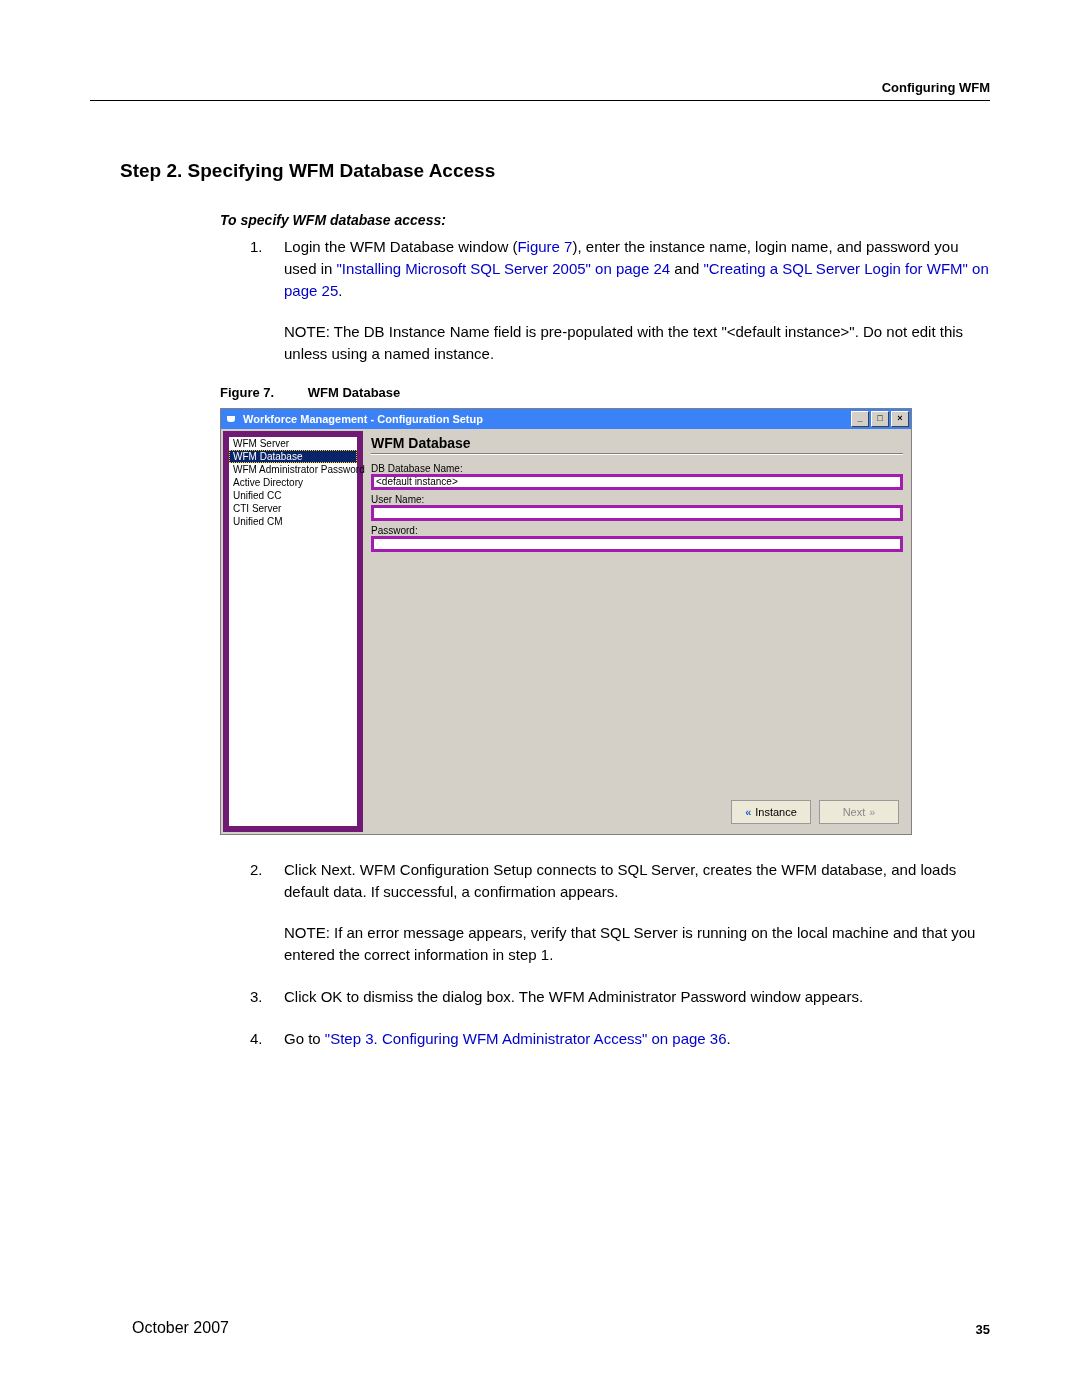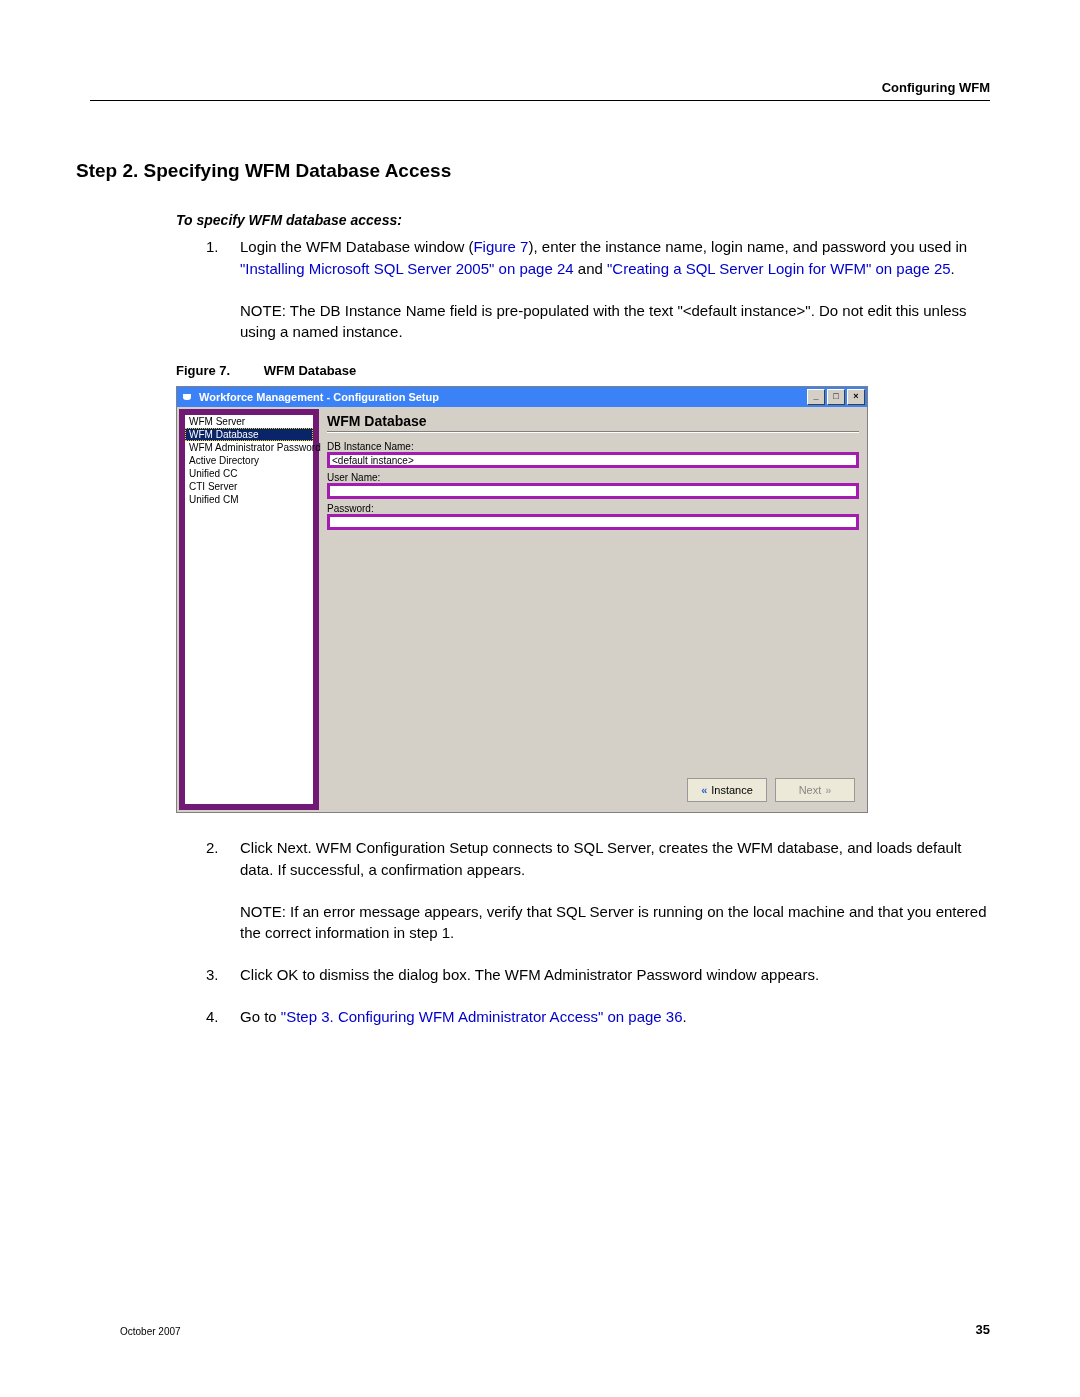--- a/index.html
+++ b/index.html
@@ -7,21 +7,21 @@
     padding: 0;
     background: #ffffff;
     font-family: Arial, Helvetica, sans-serif;
     color: #000;
   }
   .page {
     width: 1080px;
     height: 1397px;
     position: relative;
     box-sizing: border-box;
-    padding: 80px 90px 60px 76px;
+    padding: 80px 90px 60px 120px;
   }
   .header-right {
     position: absolute;
     top: 80px;
     right: 90px;
     font-size: 13px;
     font-weight: bold;
   }
   .top-rule {
     position: absolute;
@@ -197,22 +197,22 @@
   .chev {
     font-size:11px;
     font-weight:bold;
   }
   .chev.blue { color:#2a5fce; }
   .chev.grey { color:#aaa; }
 
   .footer-left {
     position:absolute;
     bottom:60px;
-    left:120px;
-    font-size:10px;
+    left:132px;
+    font-size:16px;
   }
   .footer-right {
     position:absolute;
     bottom:60px;
     right:90px;
     font-size:13px;
     font-weight:bold;
   }
   .after-fig {
     margin-top: 24px;
@@ -265,21 +265,21 @@
           <div class="sidebar-item">WFM Administrator Password</div>
           <div class="sidebar-item">Active Directory</div>
           <div class="sidebar-item">Unified CC</div>
           <div class="sidebar-item">CTI Server</div>
           <div class="sidebar-item">Unified CM</div>
         </div>
         <div class="main-panel">
           <div class="panel-title">WFM Database</div>
           <div class="panel-rule"></div>
 
-          <div class="field-label">DB Instance Name:</div>
+          <div class="field-label">DB Database Name:</div>
           <input class="text-input" value="&lt;default instance&gt;" style="">
 
           <div class="field-label">User Name:</div>
           <input class="text-input" value="" style="">
 
           <div class="field-label">Password:</div>
           <input class="text-input" type="password" value="" style="">
 
           <div class="button-row">
             <div class="nav-btn">

